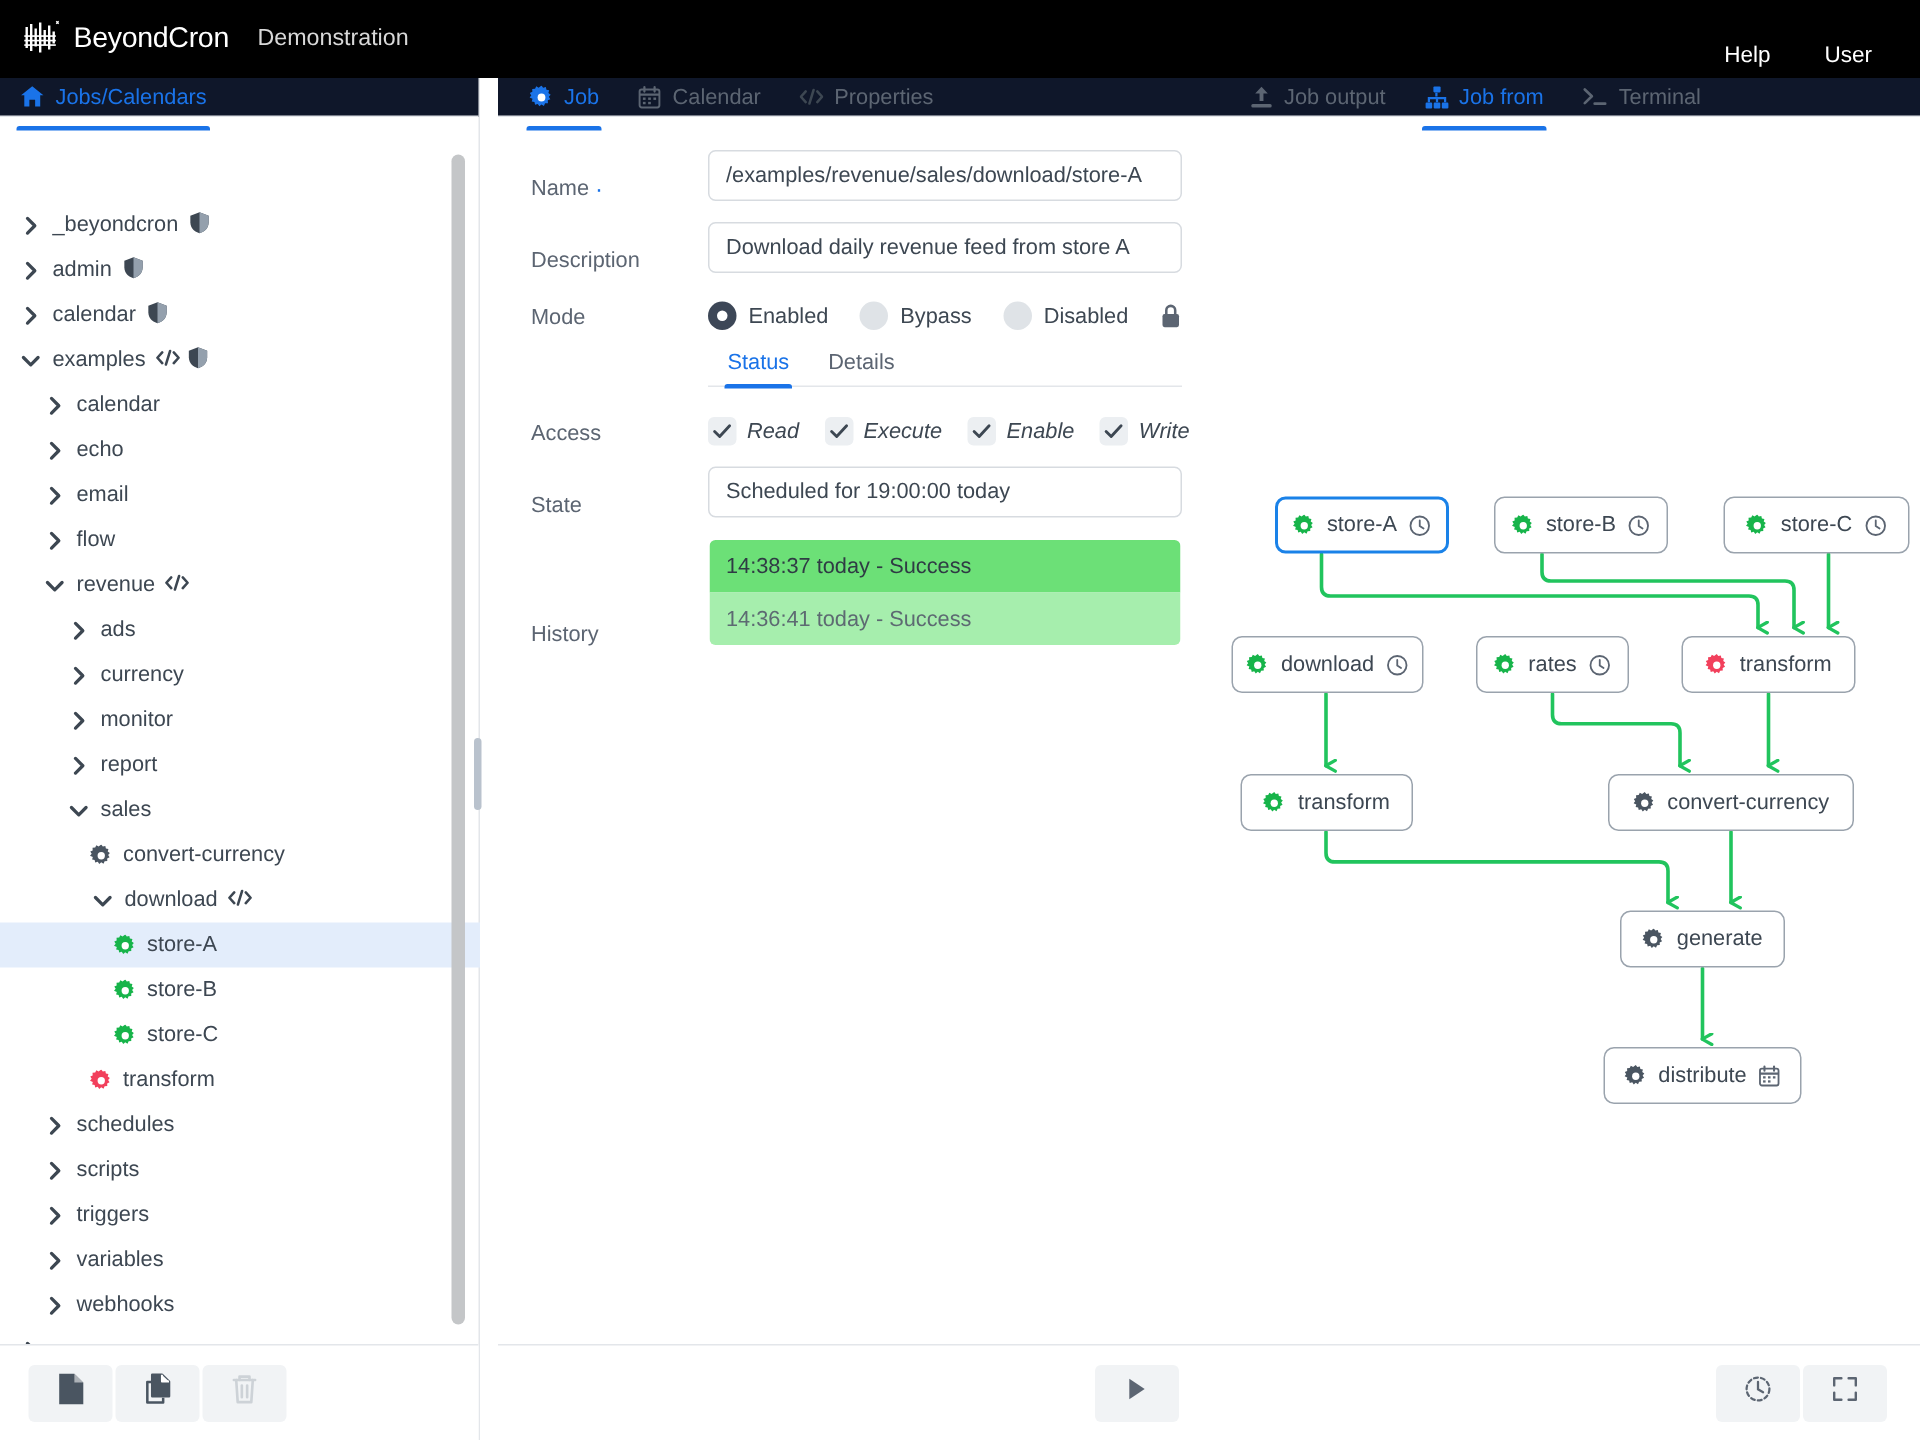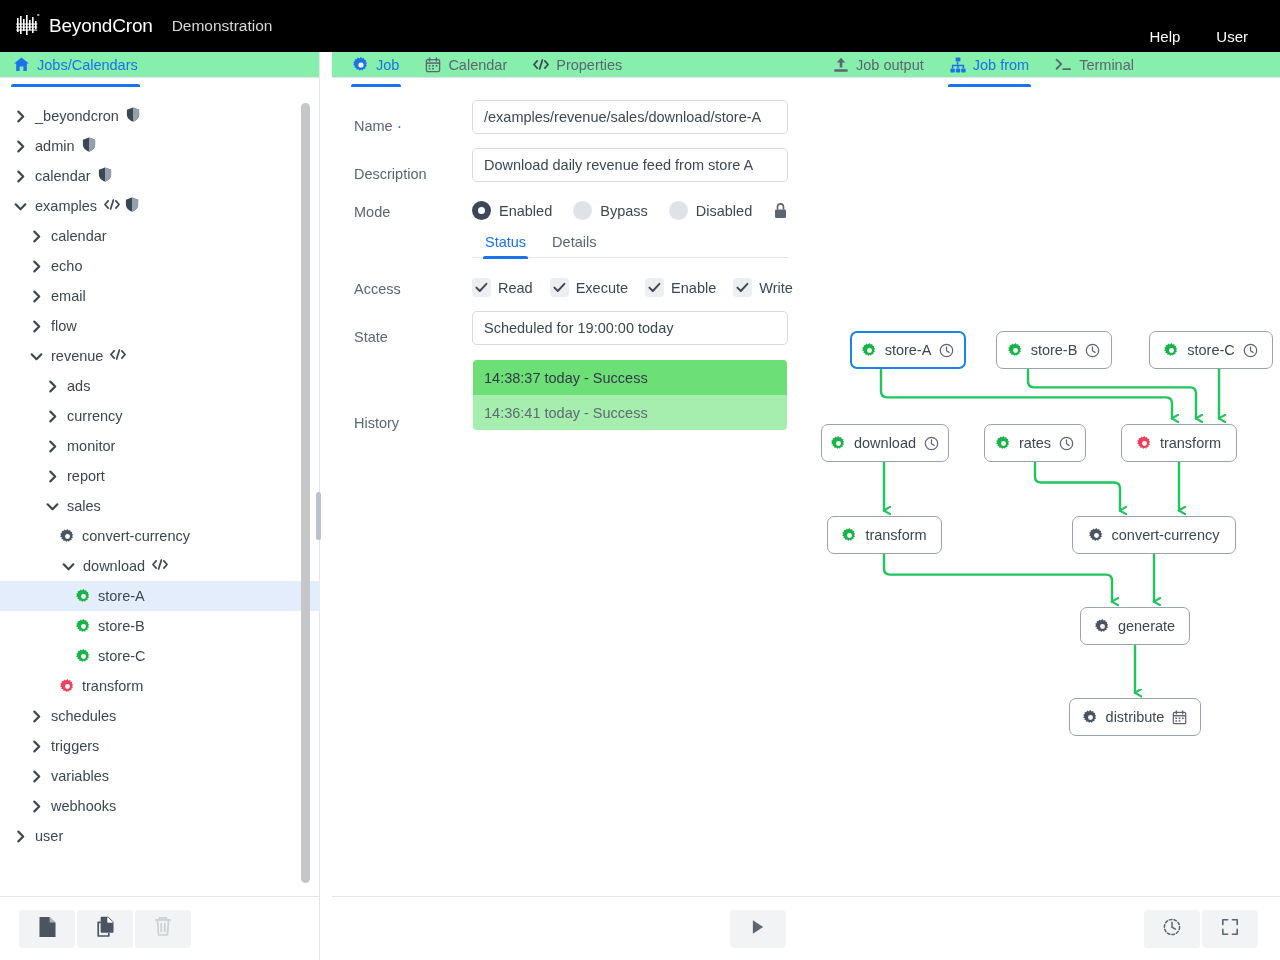--- a/index.html
+++ b/index.html
@@ -44,21 +44,21 @@
     background: #ffffff; border-right: 6px solid #0f172a;
   }
   .col-right {
     position: absolute; top: 52px; left: 806px; width: 474px; height: 908px;
     background: #ffffff;
   }
 
   
   .tabrow {
     height: 26px; display: flex; align-items: center;
-    border-bottom: 1px solid #e3e6ea; background: #86efac;
+    border-bottom: 1px solid #e3e6ea; background: #0f172a;
     position: relative;
   }
   .tab {
     display: flex; align-items: center; gap: 7px;
     height: 42px; padding: 0 13px; font-size: 14.5px; color: #5c6572;
     cursor: pointer; position: relative;
   }
   .tab.active { color: #1a73e8; }
   .tab.active::after {
     content: ""; position: absolute; left: 11px; right: 11px; bottom: -1px;
@@ -141,21 +141,21 @@
   .subtab {
     font-size: 14.5px; color: #5c6572; padding: 0 13px; height: 32px;
     display: flex; align-items: center; cursor: pointer; position: relative;
   }
   .subtab.active { color: #1a73e8; }
   .subtab.active::after {
     content: ""; position: absolute; left: 11px; right: 11px; bottom: -1px;
     height: 3px; background: #1a73e8; border-radius: 2px 2px 0 0;
   }
 
-  .access-row { display: flex; align-items: center; flex: 1; padding-top: 6px; gap: 0; }
+  .access-row { display: flex; align-items: center; flex: 1; padding-top: 6px; gap: 0; font-style: italic; }
   .cbitem { display: flex; align-items: center; gap: 7px; margin-right: 17px; cursor: pointer; }
   .cbox {
     width: 19px; height: 19px; border-radius: 4px; background: #eceff2;
     display: flex; align-items: center; justify-content: center;
   }
   .cb-label { font-size: 14.5px; color: #3d4752; }
 
   .history-box { flex: 1; border-radius: 5px; overflow: hidden; border: 1px solid transparent; }
   .hrow { height: 35px; display: flex; align-items: center; padding: 0 11px; font-size: 14.5px; cursor: pointer; }
 
@@ -212,21 +212,21 @@
           <svg width="17" height="17" viewBox="0 0 16 16" fill="#1a73e8">
             <path d="M8 1.4 L15 7.1 h-2 v7 H9.8 V9.9 H6.2 v4.2 H3 v-7 H1 Z"></path>
           </svg>
         </span>
         <span>Jobs/Calendars</span>
       </div>
     </div>
 
     <div class="tree">
       <div class="tree-inner" id="tree-inner">
-          <div class="tnode" style="padding-left: 12px;">
+          <div class="tnode" style="padding-left: 12px; margin-top: 34px;">
             <span class="chev">
               <svg width="11" height="13" viewBox="0 0 10 12" fill="none" stroke="#3d4752" stroke-width="2" stroke-linecap="round" stroke-linejoin="round">
                 <path d="M3 1.5 L7.5 6 L3 10.5"></path>
               </svg>
             </span>
             <span class="tlabel">_beyondcron</span>
             <span class="badge-icons">
               <span><svg width="14" height="15" viewBox="0 0 13 14">
                   <path d="M6.5 0.5 L12.2 2.6 v4.1 c0 3.6-2.6 6-5.7 6.8 C3.4 12.7 .8 10.3 .8 6.7 V2.6 Z" fill="#3d4752"></path>
                   <path d="M6.5 0.5 L12.2 2.6 v4.1 c0 3.6-2.6 6-5.7 6.8 Z" fill="#94a0ad"></path>
@@ -427,20 +427,28 @@
             </span>
             <span class="tlabel">transform</span>
           </div>
           <div class="tnode" style="padding-left: 28px;">
             <span class="chev">
               <svg width="11" height="13" viewBox="0 0 10 12" fill="none" stroke="#3d4752" stroke-width="2" stroke-linecap="round" stroke-linejoin="round">
                 <path d="M3 1.5 L7.5 6 L3 10.5"></path>
               </svg>
             </span>
             <span class="tlabel">schedules</span>
+          </div>
+          <div class="tnode" style="padding-left: 28px;">
+            <span class="chev">
+              <svg width="11" height="13" viewBox="0 0 10 12" fill="none" stroke="#3d4752" stroke-width="2" stroke-linecap="round" stroke-linejoin="round">
+                <path d="M3 1.5 L7.5 6 L3 10.5"></path>
+              </svg>
+            </span>
+            <span class="tlabel">scripts</span>
           </div>
           <div class="tnode" style="padding-left: 28px;">
             <span class="chev">
               <svg width="11" height="13" viewBox="0 0 10 12" fill="none" stroke="#3d4752" stroke-width="2" stroke-linecap="round" stroke-linejoin="round">
                 <path d="M3 1.5 L7.5 6 L3 10.5"></path>
               </svg>
             </span>
             <span class="tlabel">triggers</span>
           </div>
           <div class="tnode" style="padding-left: 28px;">

